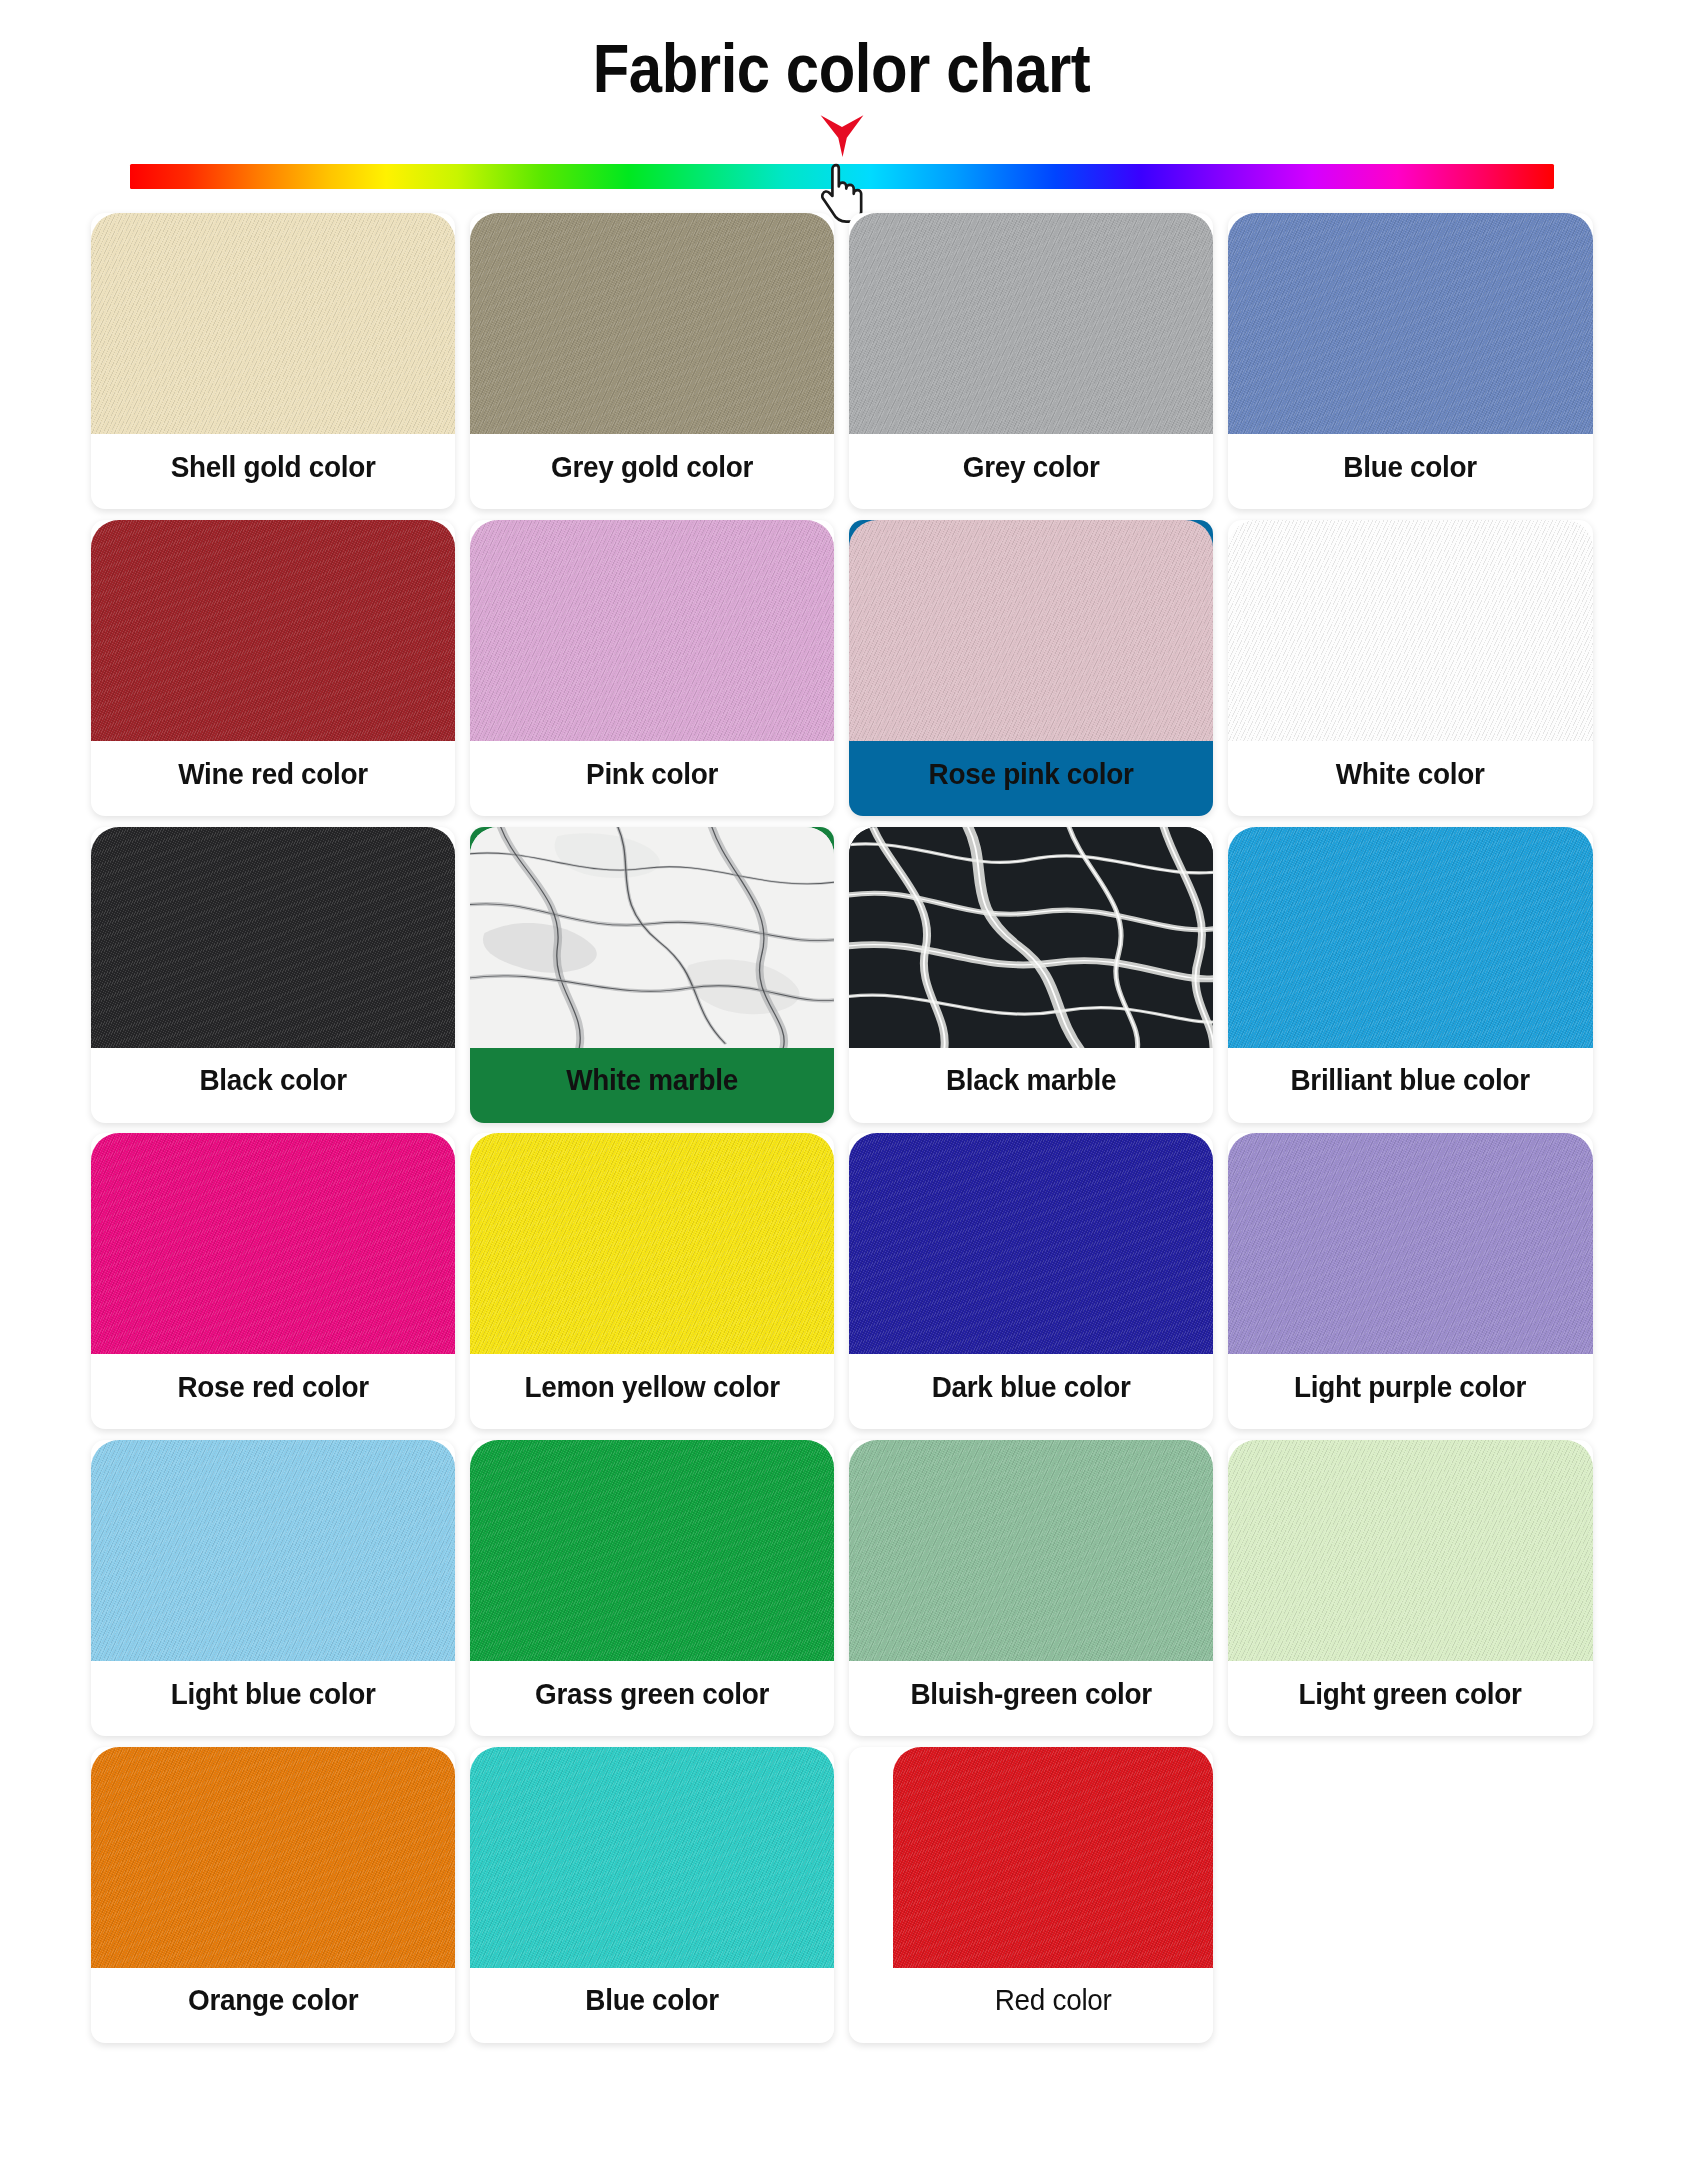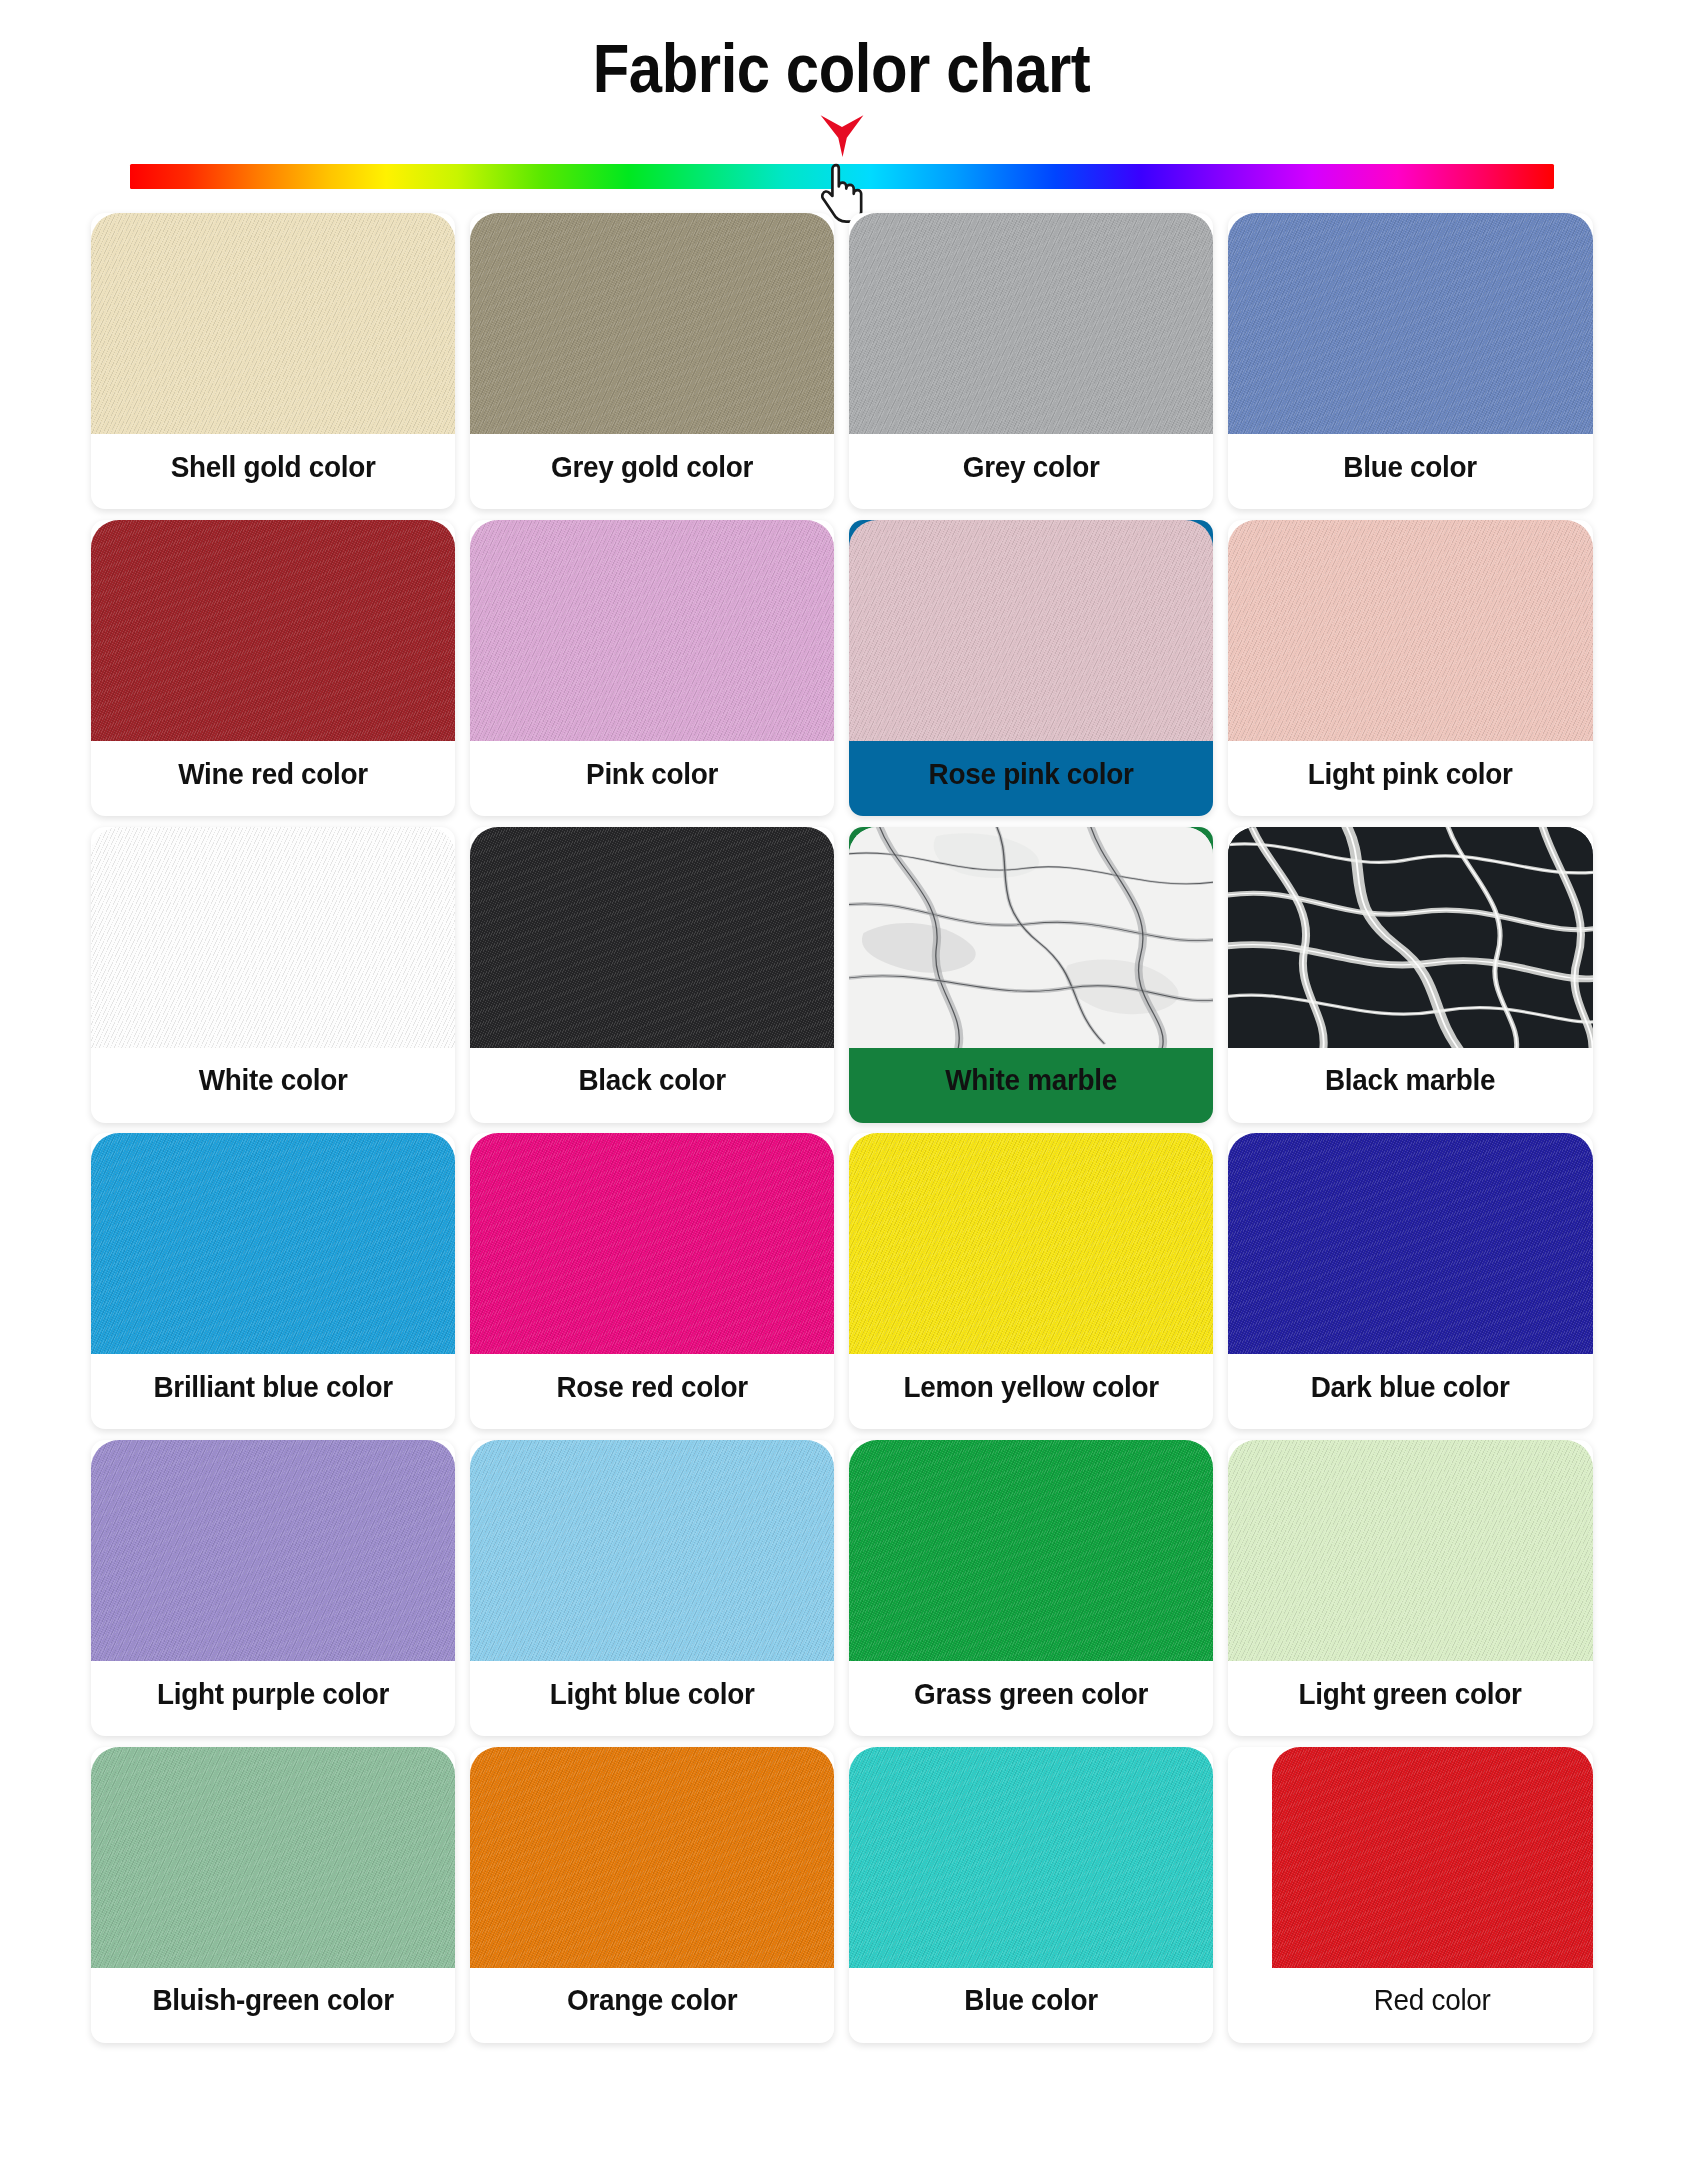--- a/index.html
+++ b/index.html
@@ -248,24 +248,20 @@
       <div class="swatch-label" style="color: rgb(17, 17, 17);">Wine red color</div>
     </div>
     <div class="swatch-card" style="background: rgb(255, 255, 255);">
       <div class="swatch-fabric" style="background-color: rgb(217, 167, 211);"></div>
       <div class="swatch-label" style="color: rgb(17, 17, 17);">Pink color</div>
     </div>
     <div class="swatch-card" style="background: #0369a1;">
       <div class="swatch-fabric" style="background-color: rgb(221, 192, 199);"></div>
       <div class="swatch-label" style="color: rgb(17, 17, 17);">Rose pink color</div>
     </div>
-    <div class="swatch-card" style="background: rgb(255, 255, 255);">
-      <div class="swatch-fabric" style="background-color: rgb(237, 197, 188);"></div>
-      <div class="swatch-label" style="color: rgb(17, 17, 17);">Light pink color</div>
-    </div>
 
     <div class="swatch-card" style="background: rgb(255, 255, 255);">
       <div class="swatch-fabric" style="background-color: rgb(253, 253, 253);"></div>
       <div class="swatch-label" style="color: rgb(17, 17, 17);">White color</div>
     </div>
     <div class="swatch-card" style="background: rgb(255, 255, 255);">
       <div class="swatch-fabric" style="background-color: rgb(37, 37, 39);"></div>
       <div class="swatch-label" style="color: rgb(17, 17, 17);">Black color</div>
     </div>
     <div class="swatch-card" style="background: #15803d; justify-content: center;">
@@ -339,27 +335,27 @@
     </div>
     <div class="swatch-card" style="background: rgb(255, 255, 255);">
       <div class="swatch-fabric" style="background-color: rgb(140, 205, 234);"></div>
       <div class="swatch-label" style="color: rgb(17, 17, 17);">Light blue color</div>
     </div>
     <div class="swatch-card" style="background: rgb(255, 255, 255);">
       <div class="swatch-fabric" style="background-color: rgb(16, 160, 62);"></div>
       <div class="swatch-label" style="color: rgb(17, 17, 17);">Grass green color</div>
     </div>
     <div class="swatch-card" style="background: rgb(255, 255, 255);">
+      <div class="swatch-fabric" style="background-color: rgb(141, 189, 156);"></div>
+      <div class="swatch-label" style="color: rgb(17, 17, 17);">Bluish-green color</div>
+    </div>
+
+    <div class="swatch-card" style="background: rgb(255, 255, 255);">
       <div class="swatch-fabric" style="background-color: rgb(217, 237, 198);"></div>
       <div class="swatch-label" style="color: rgb(17, 17, 17);">Light green color</div>
-    </div>
-
-    <div class="swatch-card" style="background: rgb(255, 255, 255);">
-      <div class="swatch-fabric" style="background-color: rgb(141, 189, 156);"></div>
-      <div class="swatch-label" style="color: rgb(17, 17, 17);">Bluish-green color</div>
     </div>
     <div class="swatch-card" style="background: rgb(255, 255, 255);">
       <div class="swatch-fabric" style="background-color: rgb(226, 121, 11);"></div>
       <div class="swatch-label" style="color: rgb(17, 17, 17);">Orange color</div>
     </div>
     <div class="swatch-card" style="background: rgb(255, 255, 255);">
       <div class="swatch-fabric" style="background-color: rgb(47, 203, 196);"></div>
       <div class="swatch-label" style="color: rgb(17, 17, 17);">Blue color</div>
     </div>
     <div class="swatch-card" style="background: rgb(255, 255, 255); padding-left: 44px;">

